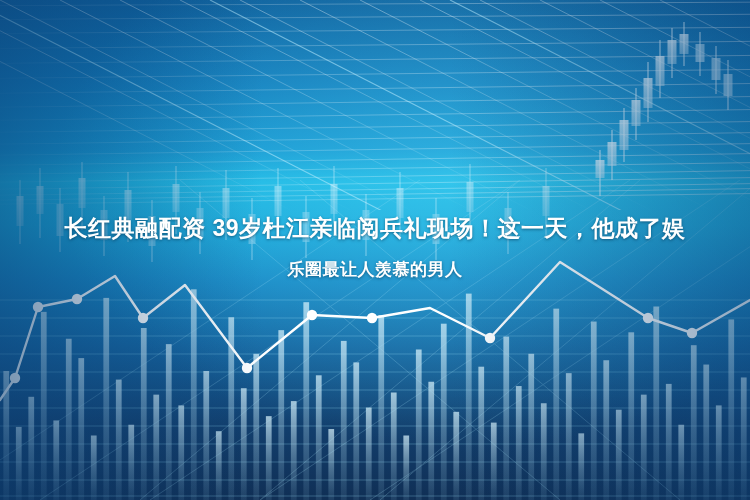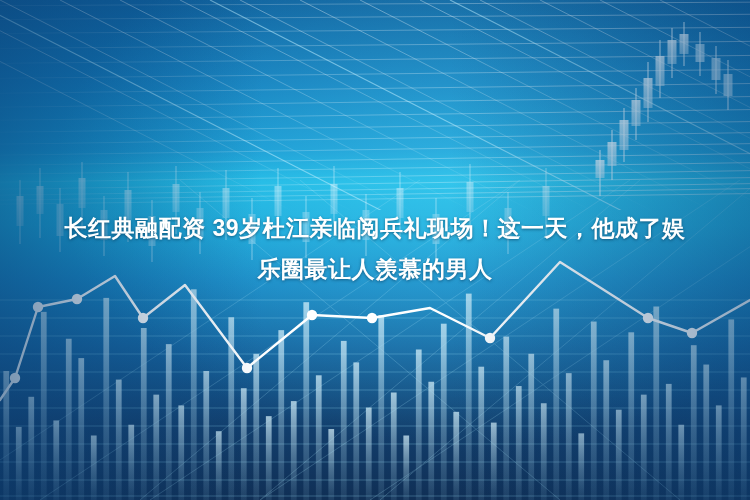--- a/index.html
+++ b/index.html
@@ -22,21 +22,21 @@
     font-size:23px;
     font-weight:bold;
     line-height:41px;
     letter-spacing:0.5px;
     padding:0 22px;
     text-shadow:0 1px 3px rgba(4,40,70,.55);
     z-index:40;
     -webkit-font-smoothing:antialiased;
   }
   #headline .ln{display:block;white-space:nowrap;}
-  #headline .ln.l2{font-size:23px;}
+  #headline .ln.l2{font-size:17px;}
 </style>
 </head>
 <body>
 
 <div id="banner">
 
   <svg class="layer" viewBox="0 0 750 500" preserveAspectRatio="none">
     <defs>
       <linearGradient id="gMain" x1="0" y1="0" x2="0" y2="1">
         <stop offset="0" stop-color="#0e5f9c"></stop>

